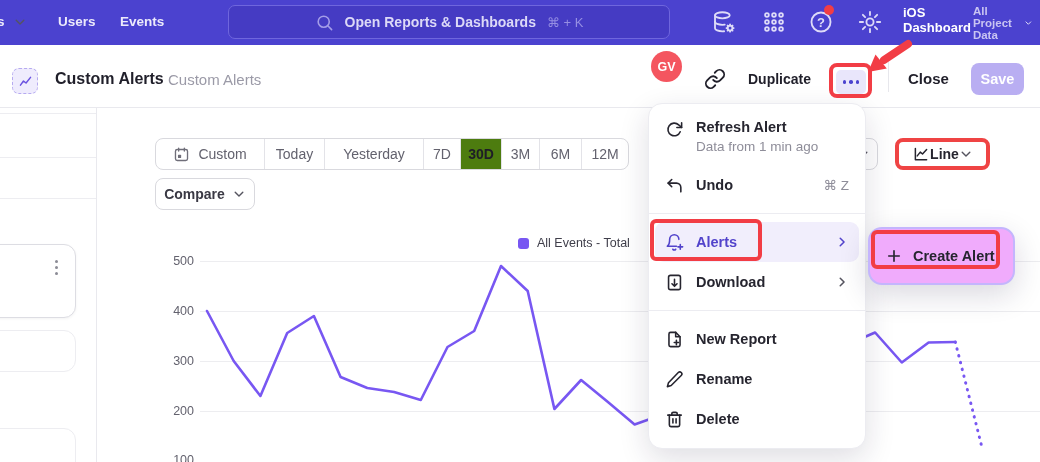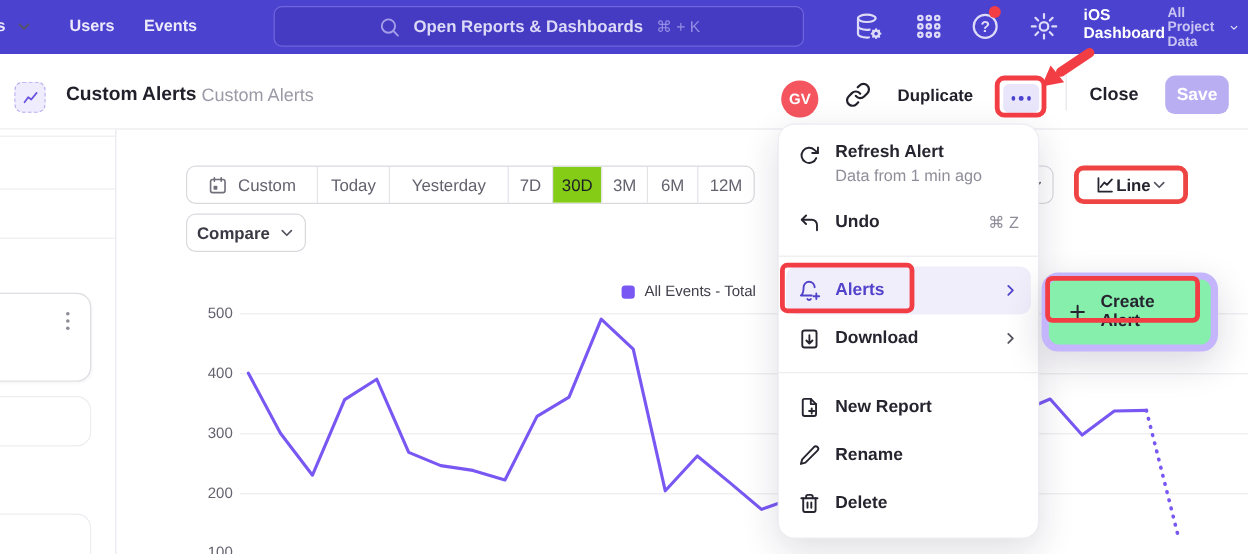--- a/index.html
+++ b/index.html
@@ -31,21 +31,21 @@
   .pchev { width:14px; height:14px; color:#e8e6fa; }
 
   
   .header { position:absolute; left:0; top:45px; width:1040px; height:63px; background:#fff;
             border-bottom:1px solid #e9e9ee; }
   .chip { position:absolute; left:12px; top:23px; width:26px; height:26px; border-radius:7px;
           background:#efecfd; border:1px dashed #b6aaf0; color:#6a52e0; display:flex;
           align-items:center; justify-content:center; }
   .h-title { position:absolute; left:55px; top:25px; font-size:16px; font-weight:700; color:#201f2a; }
   .h-crumb { position:absolute; left:168px; top:26px; font-size:15px; color:#9b9aa7; }
-  .avatar { position:absolute; left:651px; top:22px; width:31px; height:31px; border-radius:50%;
+  .avatar { position:absolute; left:651px; top:6px; width:31px; height:31px; border-radius:50%;
             background:#f4555f; color:#fff; font-size:12.5px; font-weight:700; display:flex;
             align-items:center; justify-content:center; cursor:pointer; }
   .link-btn { position:absolute; left:704px; top:23px; width:22px; height:22px; color:#201f2a; cursor:pointer; }
   .dup { position:absolute; left:748px; top:26px; font-size:14px; font-weight:700; color:#201f2a; cursor:pointer; }
   .dots-btn { position:absolute; left:836px; top:25px; width:30px; height:24px; border-radius:5px;
               background:#e9e6fb; display:flex; align-items:center; justify-content:center; gap:3px; cursor:pointer; }
   .dots-btn i { width:3.5px; height:3.5px; border-radius:50%; background:#4b42cf; }
   .vdiv { position:absolute; left:888px; top:17px; width:1px; height:30px; background:#e7e7ec; }
   .close { position:absolute; left:908px; top:25px; font-size:15px; font-weight:700; color:#201f2a; cursor:pointer; }
   .save { position:absolute; left:971px; top:18px; width:53px; height:32px; border-radius:8px;
@@ -61,21 +61,21 @@
   .sb-card.faint { border-color:#ededf1; }
   .kebab { position:absolute; left:72px; top:15px; display:flex; flex-direction:column; gap:3px; cursor:pointer; }
   .kebab i { width:3px; height:3px; border-radius:50%; background:#8b8b95; }
 
   
   .seg { position:absolute; left:155px; top:138px; height:32px; display:flex; align-items:stretch;
          border:1px solid #d9d9de; border-radius:8px; background:#fff; overflow:hidden; z-index:1; }
   .seg .sg { display:flex; align-items:center; justify-content:center; gap:8px; font-size:14px;
              color:#63626e; border-left:1px solid #e3e3e8; cursor:pointer; }
   .seg .sg:first-child { border-left:none; }
-  .seg .sel { background:#84cc16; color:#1e1d27; font-weight:400; }
+  .seg .sel { background:#4d7c0f; color:#1e1d27; font-weight:700; }
   .compare { position:absolute; left:155px; top:178px; width:100px; height:32px; border:1px solid #d9d9de;
              border-radius:8px; display:flex; align-items:center; justify-content:center; gap:7px;
              font-size:14px; font-weight:700; color:#3a3944; cursor:pointer; z-index:1; }
   .hidden-btn { position:absolute; left:800px; top:138px; width:78px; height:32px; border:1px solid #d9d9de;
              border-radius:8px; display:flex; align-items:center; justify-content:flex-end;
              padding-right:7px; color:#3a3944; z-index:1; cursor:pointer; }
   .line-btn { position:absolute; left:895px; top:138px; width:95px; height:32px; border:4px solid #ef4444;
              border-radius:8px; display:flex; align-items:center; justify-content:center; gap:0;
              font-size:14px; font-weight:700; color:#26252f; cursor:pointer; z-index:1; }
   .chev14 { width:14px; height:14px; color:#55545f; }
@@ -97,21 +97,21 @@
   .m-refresh { height:52px; align-items:flex-start; padding-top:6px; }
   .m-refresh .mi { margin-top:1px; }
   .m-sub { font-size:13.5px; font-weight:400; color:#8e8d99; margin-top:4px; }
   .m-right { margin-left:auto; color:#8e8d99; font-size:13.5px; font-weight:400; }
   .m-chev { margin-left:auto; width:14px; height:14px; color:#55545f; }
   .m-div { height:1px; background:#ececf1; margin:8px 0; }
   .m-active { margin:0 6px; padding:0 10px; border-radius:9px; background:#f1eefc; color:#5243cb; }
   .m-active .m-chev { color:#5243cb; }
 
   
-  .submenu { position:absolute; left:868px; top:227px; width:147px; background:#86efac; border:6px solid #c4b5fd;
+  .submenu { position:absolute; left:868px; top:227px; width:147px; background:#f0abfc; border:2px solid #c4b5fd;
              border-radius:14px; box-shadow:0 10px 30px rgba(25,20,60,.16); z-index:6; padding:8px 0; }
   .s-row { display:flex; align-items:center; gap:10px; padding:0 15px; height:38px; font-size:14.5px;
            font-weight:700; color:#26252f; cursor:pointer; }
   .s-row svg { width:18px; height:18px; flex:none; }
 
   
   .anno { position:absolute; border:4px solid #f23d45; z-index:8; pointer-events:none; }
   .anno-dots   { left:829px; top:63px;  width:43px;  height:35px; border-radius:8px; }
   .anno-alerts { left:650px; top:219px; width:112px; height:42px; border-radius:6px; }
   .anno-create { left:871px; top:230px; width:129px; height:39px; border-radius:6px; }

